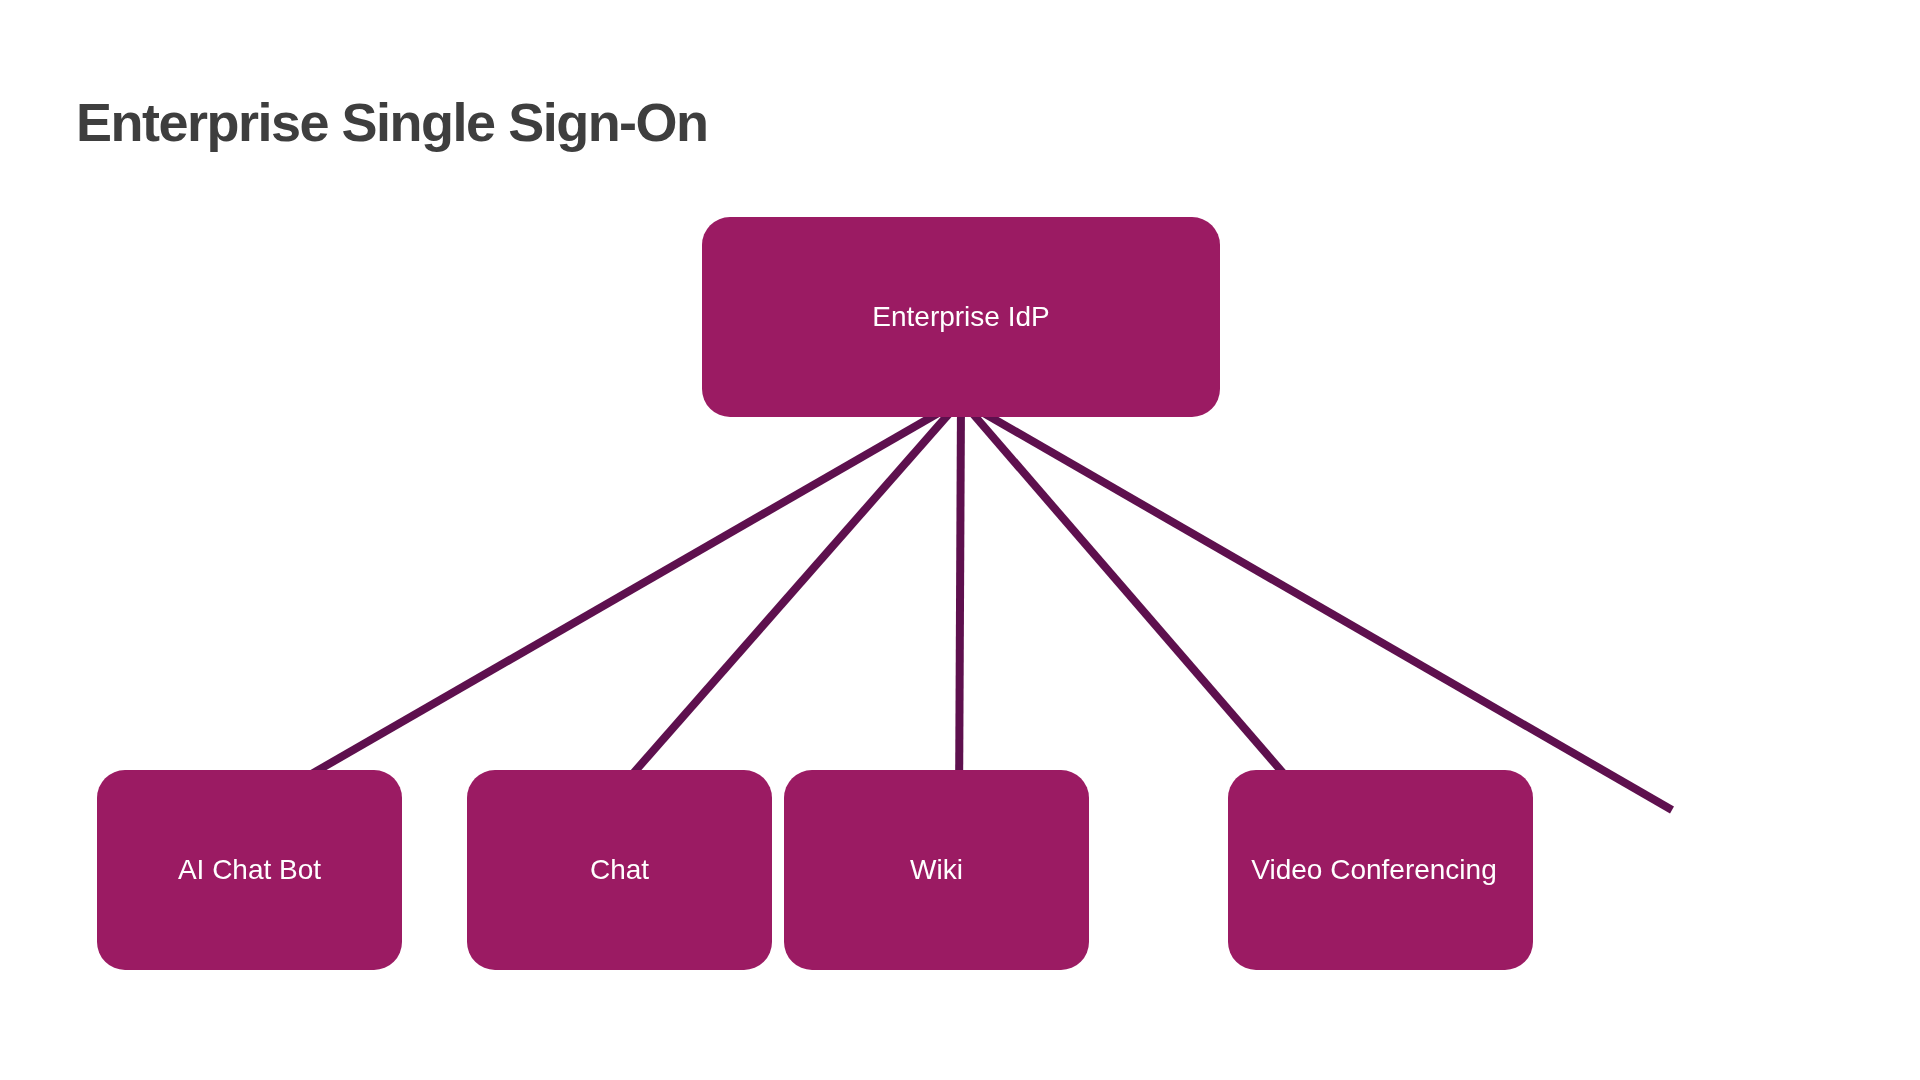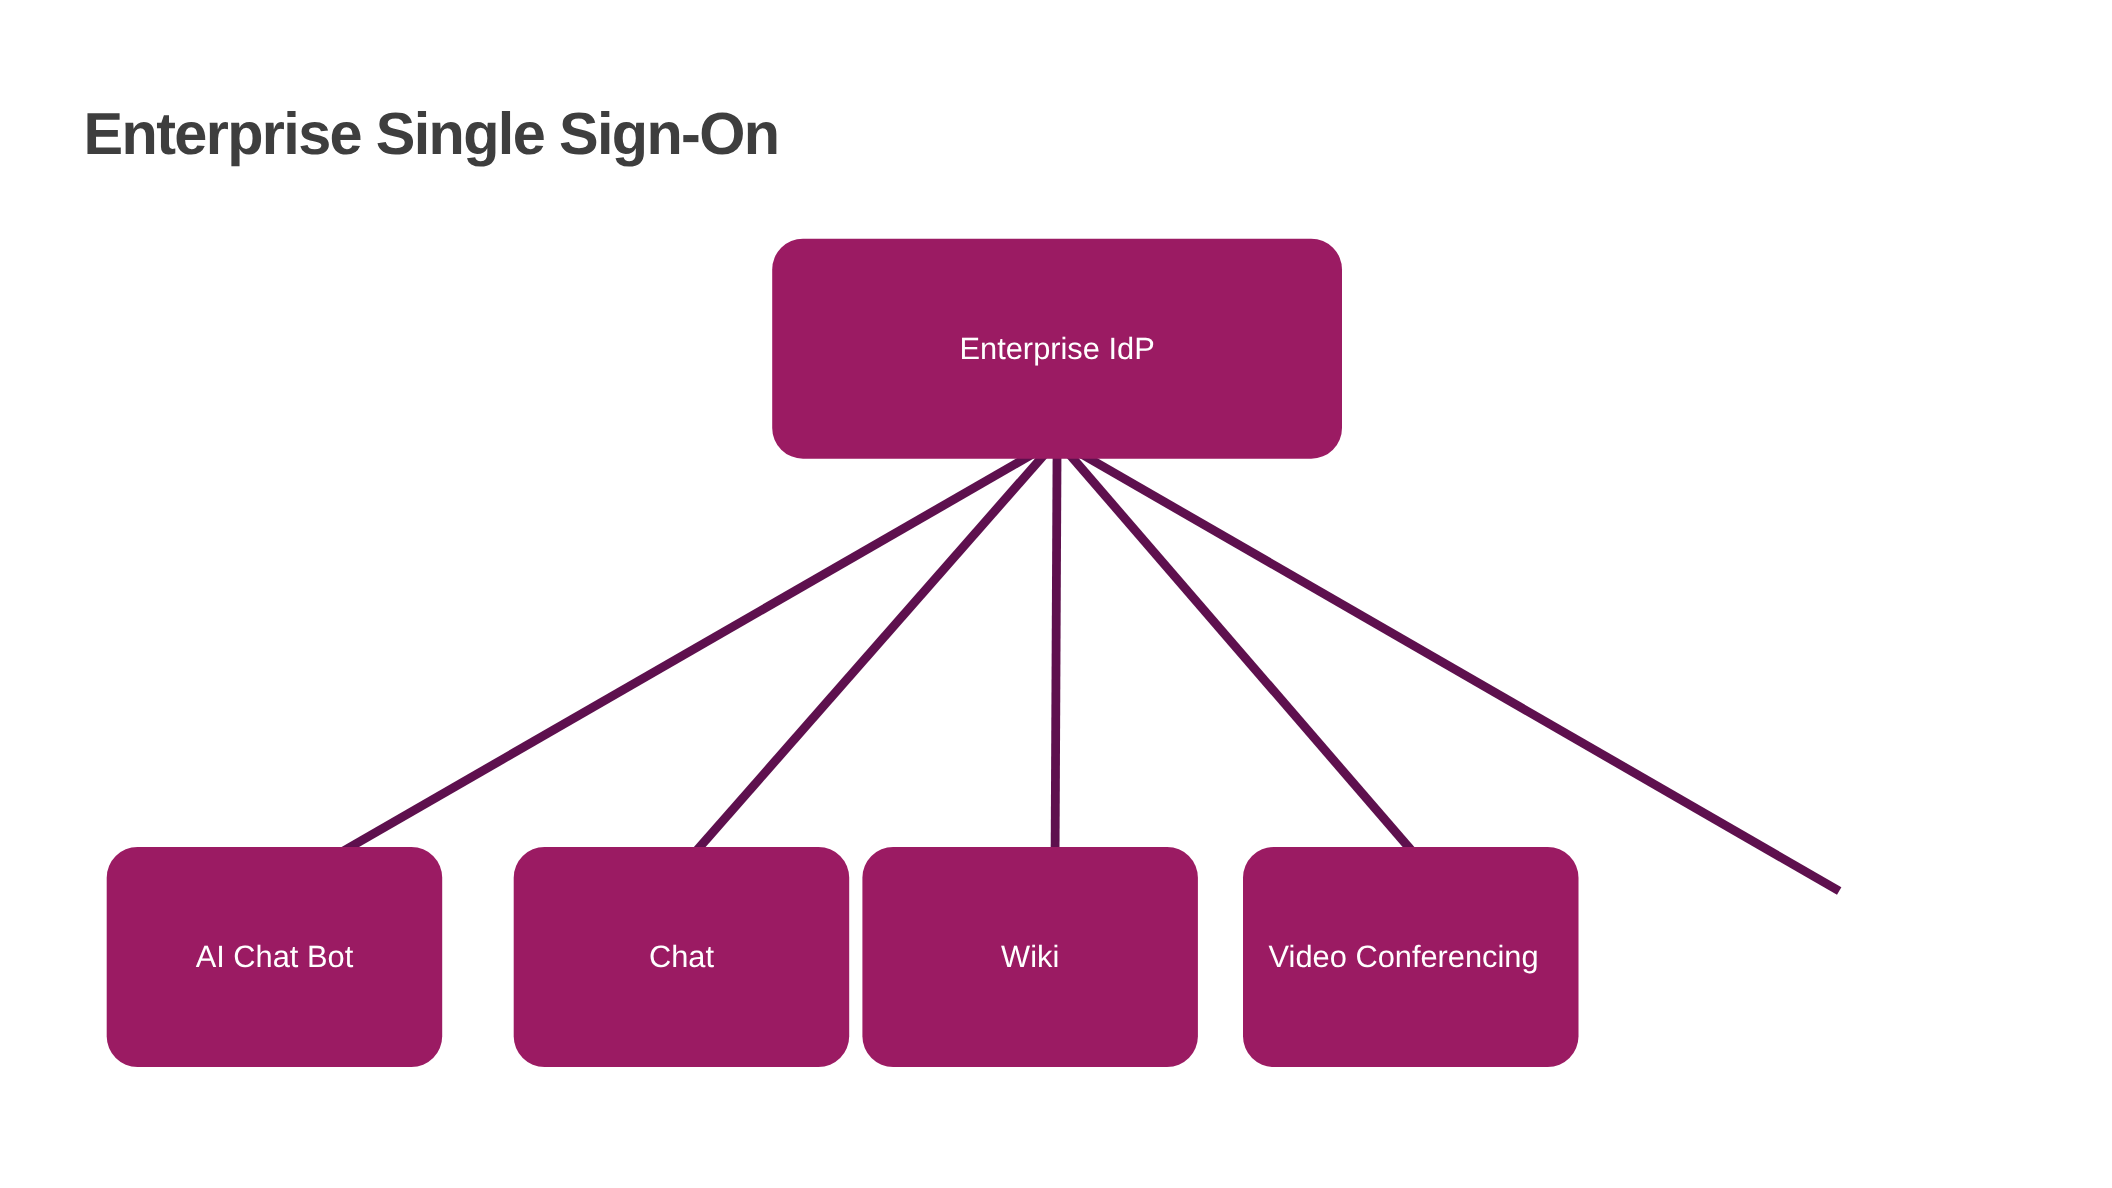--- a/index.html
+++ b/index.html
@@ -58,21 +58,21 @@
     left:702px; top:217px;
     width:518px; height:200px;
   }
   .node-child{
     top:770px;
     width:305px; height:200px;
   }
   .pos-1{left:97px;}
   .pos-2{left:467px;}
   .pos-3{left:784px;}
-  .pos-4{left:1130px;padding-left:11px;}
+  .pos-4{left:1228px;padding-left:11px;}
   .pos-5{left:1520px;}
 </style>
 </head>
 <body>
 
 <div class="canvas">
 
   <h1 class="page-title">Enterprise Single Sign-On</h1>
 
   <svg class="connectors" viewBox="0 0 1920 1080" aria-hidden="true">

